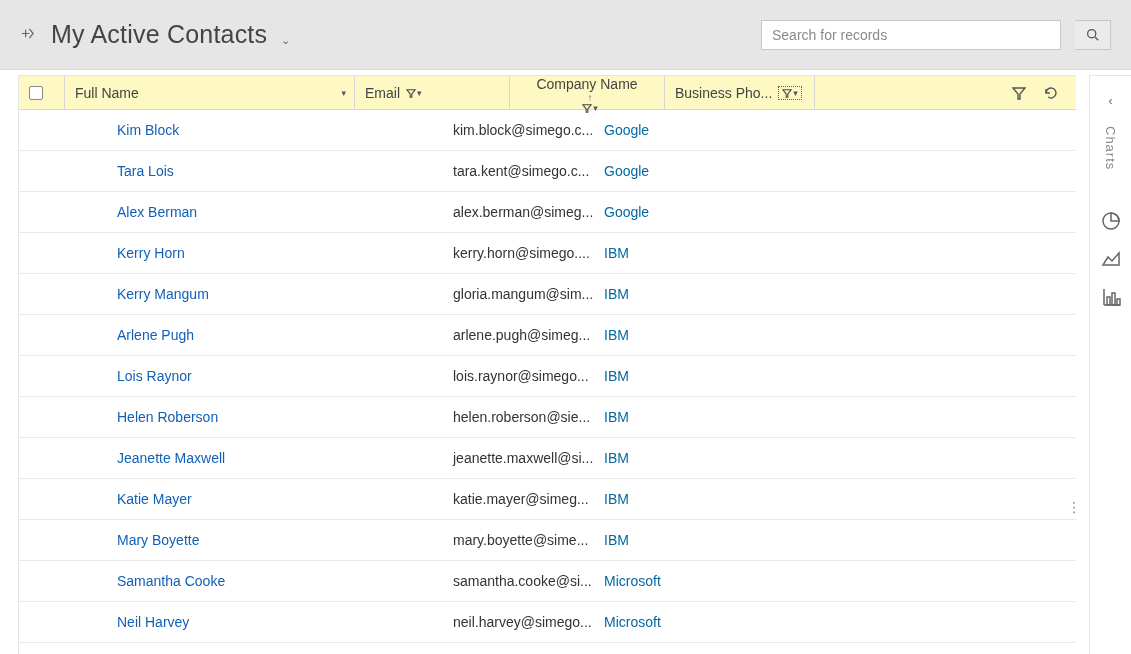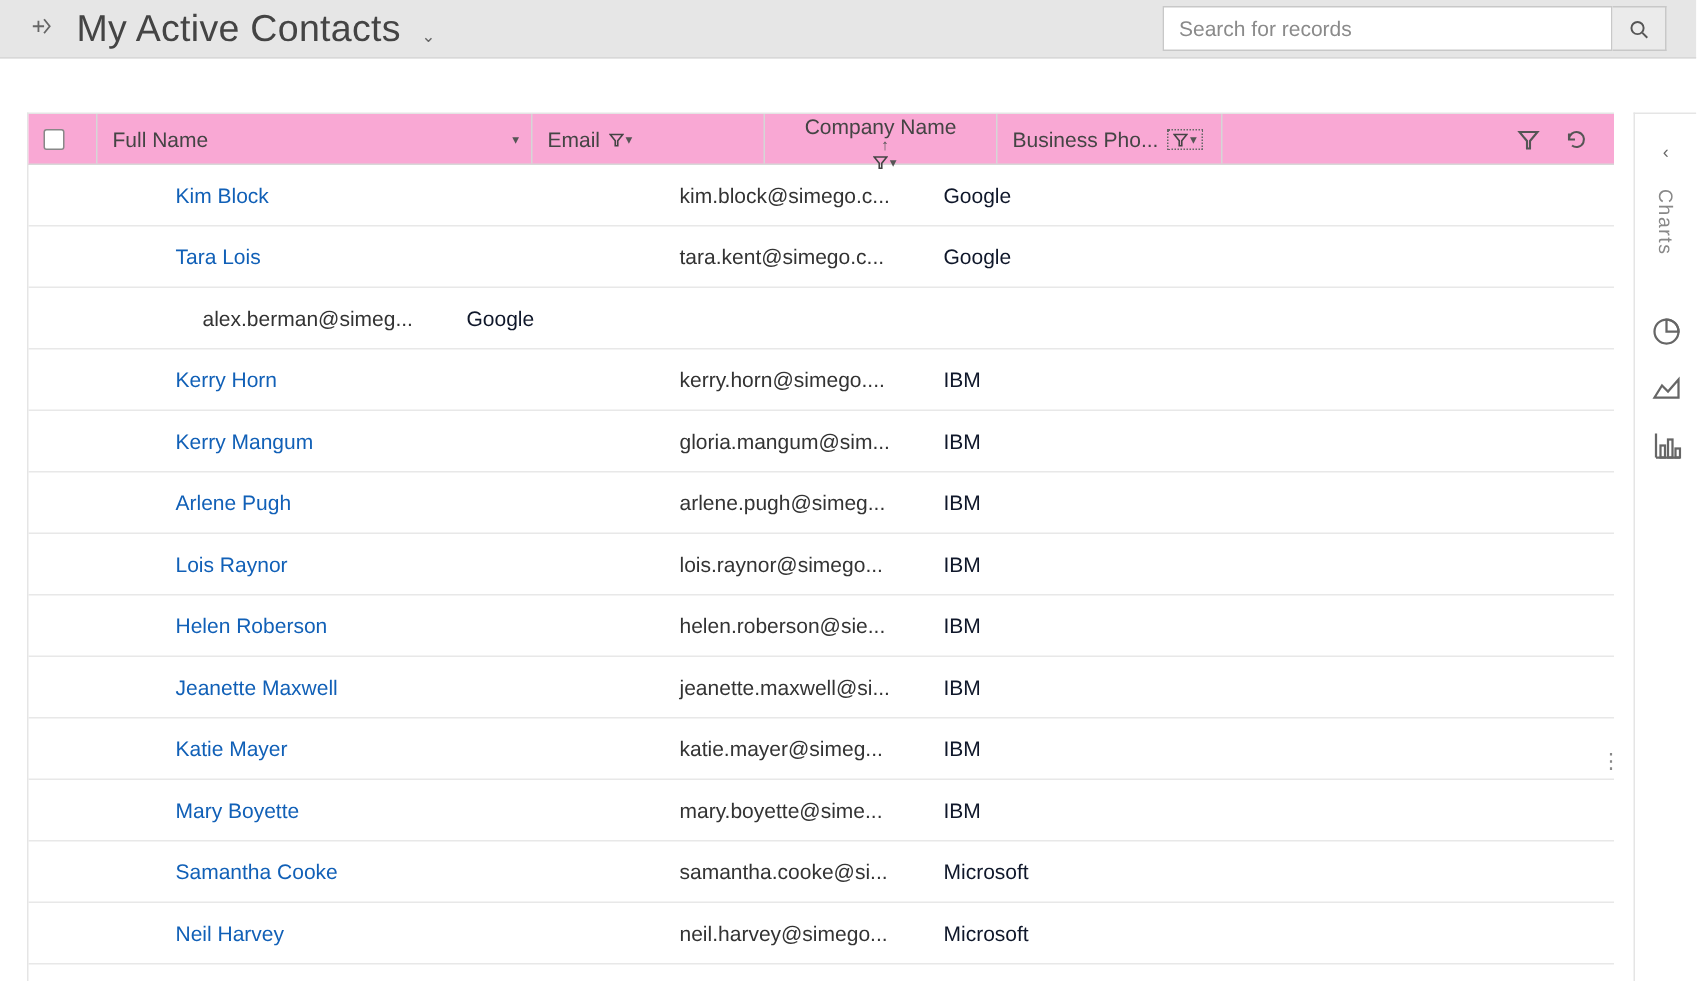--- a/index.html
+++ b/index.html
@@ -13,21 +13,21 @@
   .app {
     width: 1131px;
     height: 654px;
     background: #fff;
     position: relative;
     overflow: hidden;
   }
 
   
   .topbar {
-    height: 39px;
+    height: 70px;
     background: #e6e6e6;
     display: flex;
     align-items: center;
     padding: 0 20px;
     border-bottom: 1px solid #d8d8d8;
     justify-content: space-between;
   }
   .title-wrap {
     display: flex;
     align-items: center;
@@ -44,20 +44,21 @@
     font-size: 11px;
     color: #666;
     margin-left: 10px;
     display: inline-block;
     transform: translateY(1px);
   }
 
   .search-wrap {
     display: flex;
     align-items: flex-start;
+    gap: 14px;
   }
   .search-input {
     width: 300px;
     height: 30px;
     border: 1px solid #c8c8c8;
     background: #fff;
     padding: 0 10px;
     font-size: 14px;
     color: #333;
     outline: none;
@@ -85,21 +86,21 @@
     bottom: 0;
     border: 1px solid #e5e5e5;
     border-bottom: none;
     border-right: none;
     background: #fff;
   }
 
   
   .ghead {
     height: 34px;
-    background: #f9a8d4;
+    background: #fef9c3;
     border-bottom: 1px solid #d8d8d8;
     display: flex;
     font-size: 14px;
     color: #444;
   }
   .ghead .hcell {
     display: flex;
     align-items: center;
     height: 100%;
     border-right: 1px solid #d6d6d6;
@@ -167,21 +168,21 @@
     border-bottom: 1px solid #e8e8e8;
     display: flex;
     align-items: center;
     font-size: 14px;
     gap: 28px;
   }
   .grow .cell { padding: 0 10px; }
   .cell.col-check { padding-left: 14px; }
   .name-link { color: #1160b7; cursor: pointer; }
   .email-txt { color: #333; white-space: nowrap; overflow: hidden; text-overflow: ellipsis; padding-left: 32px; }
-  .company-link { color: #0f172a; cursor: pointer; margin-left: 25px; }
+  .company-link { color: #0369a1; cursor: pointer; }
 
   .grow .cell.col-email { width:155px; }
   .grow .cell.col-name  { width:290px; padding-left: 24px; }
   .grow .cell.col-company{ width:155px; }
   .grow .cell.col-check { width:46px; }
 
   
   .charts-bar {
     position: absolute;
     top: 75px;
@@ -316,20 +317,21 @@
           <div class="cell col-company"><span class="company-link">Google</span></div>
         </div>
         <div class="grow">
           <div class="cell col-check"></div>
           <div class="cell col-name"><span class="name-link">Tara Lois</span></div>
           <div class="cell col-email"><span class="email-txt">tara.kent@simego.c...</span></div>
           <div class="cell col-company"><span class="company-link">Google</span></div>
         </div>
         <div class="grow">
           <div class="cell col-check"></div>
+          <div class="cell col-name"><span class="name-link">Alex Berman</span></div>
           <div class="cell col-email"><span class="email-txt">alex.berman@simeg...</span></div>
           <div class="cell col-company"><span class="company-link">Google</span></div>
         </div>
         <div class="grow">
           <div class="cell col-check"></div>
           <div class="cell col-name"><span class="name-link">Kerry Horn</span></div>
           <div class="cell col-email"><span class="email-txt">kerry.horn@simego....</span></div>
           <div class="cell col-company"><span class="company-link">IBM</span></div>
         </div>
         <div class="grow">

